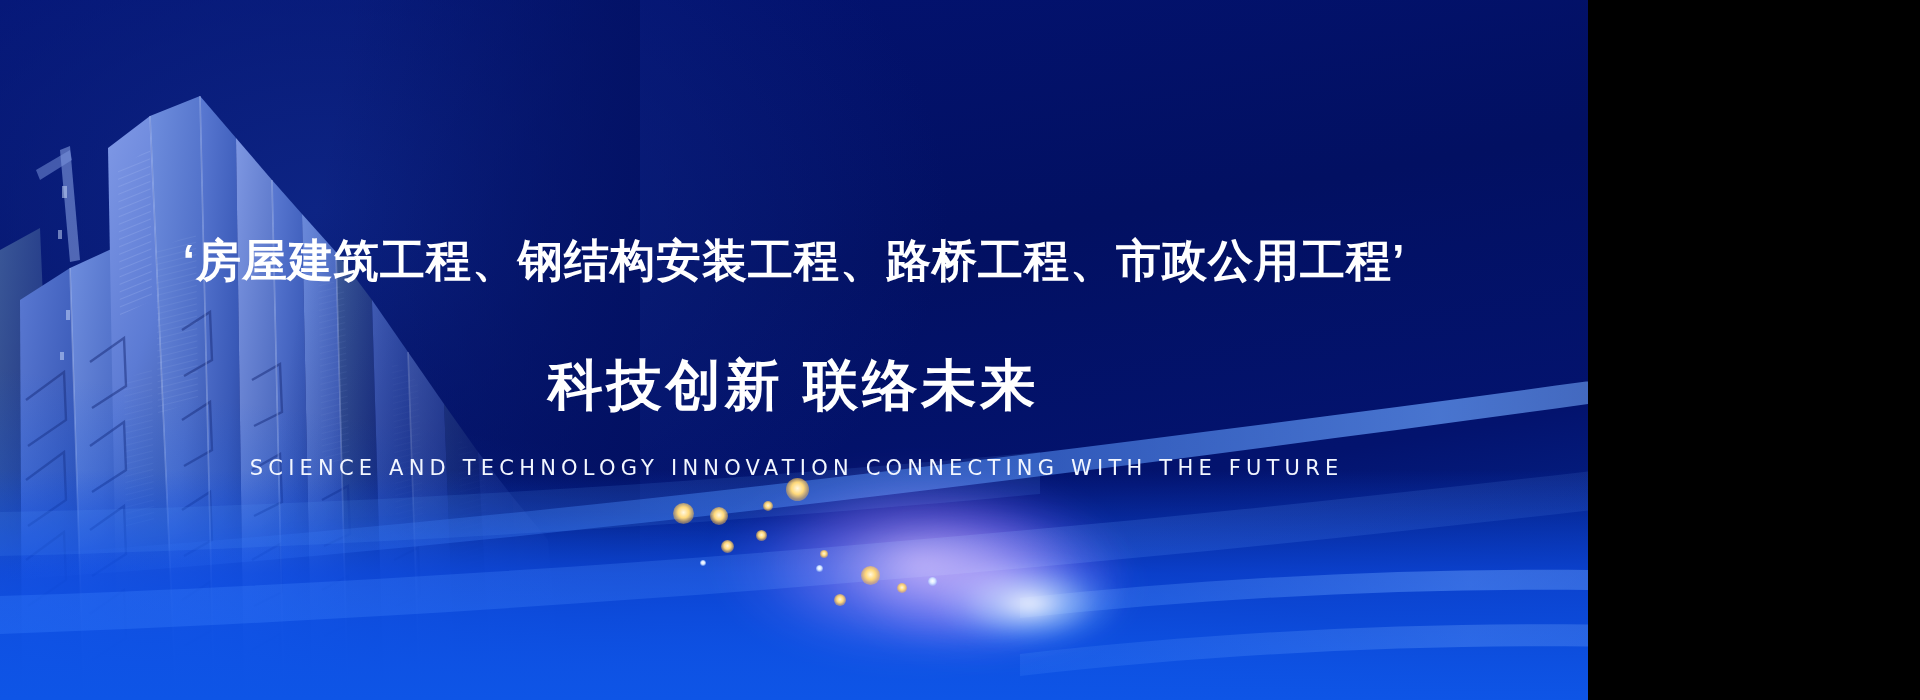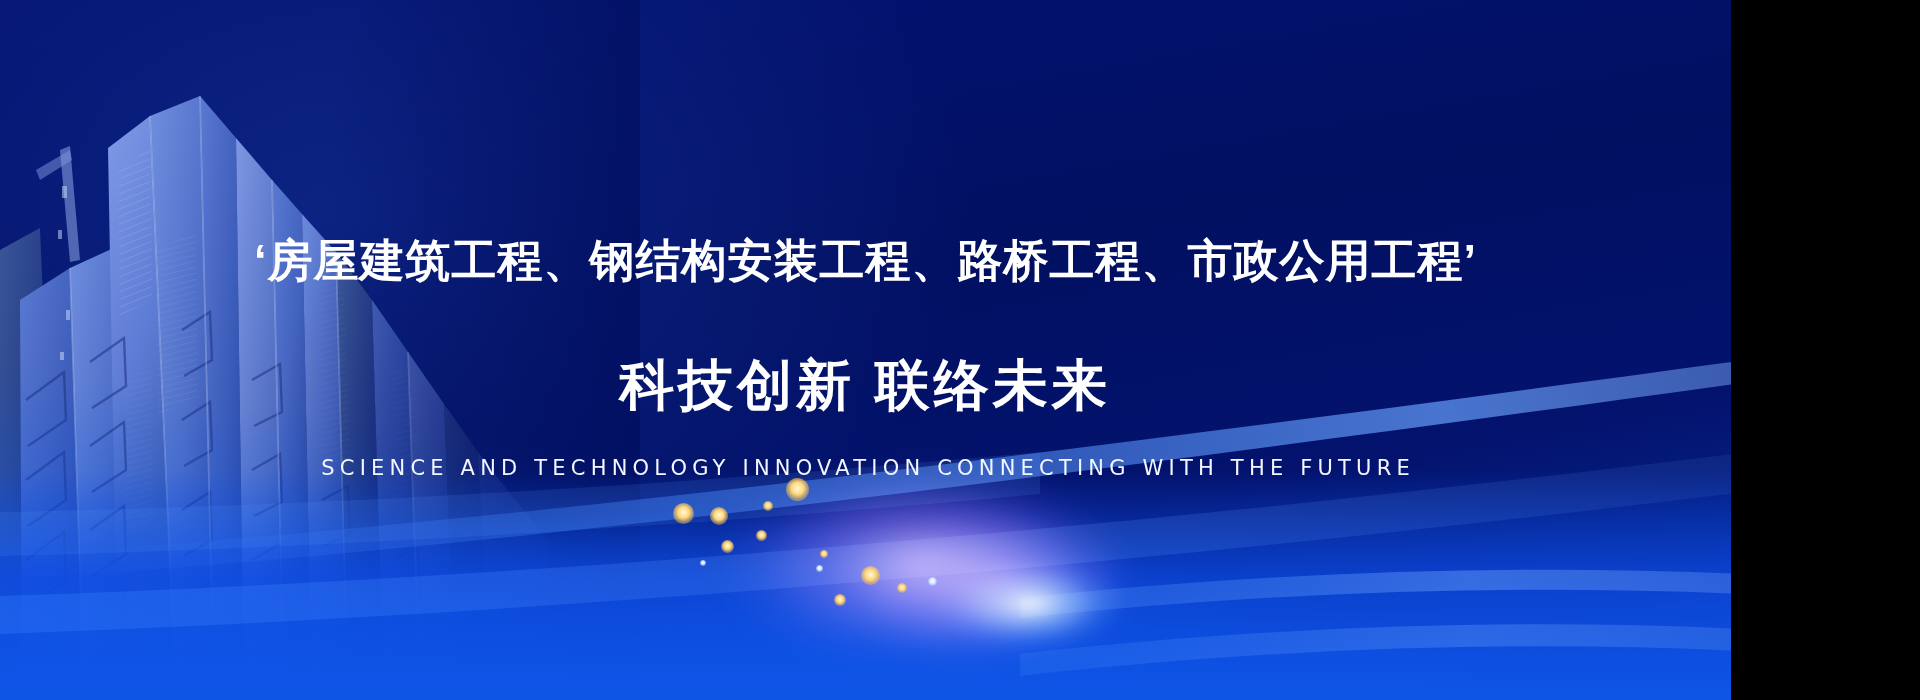--- a/index.html
+++ b/index.html
@@ -7,21 +7,21 @@
     margin: 0;
     padding: 0;
     background: #000;
   }
   body {
     font-family: "Liberation Sans", "DejaVu Sans", sans-serif;
   }
 
   #banner {
     position: relative;
-    width: 1731px;
+    width: 1588px;
     height: 700px;
     overflow: hidden;
     background: #6d28d9;
   }
 
   
 
   
   .bg-base {
     position: absolute;

